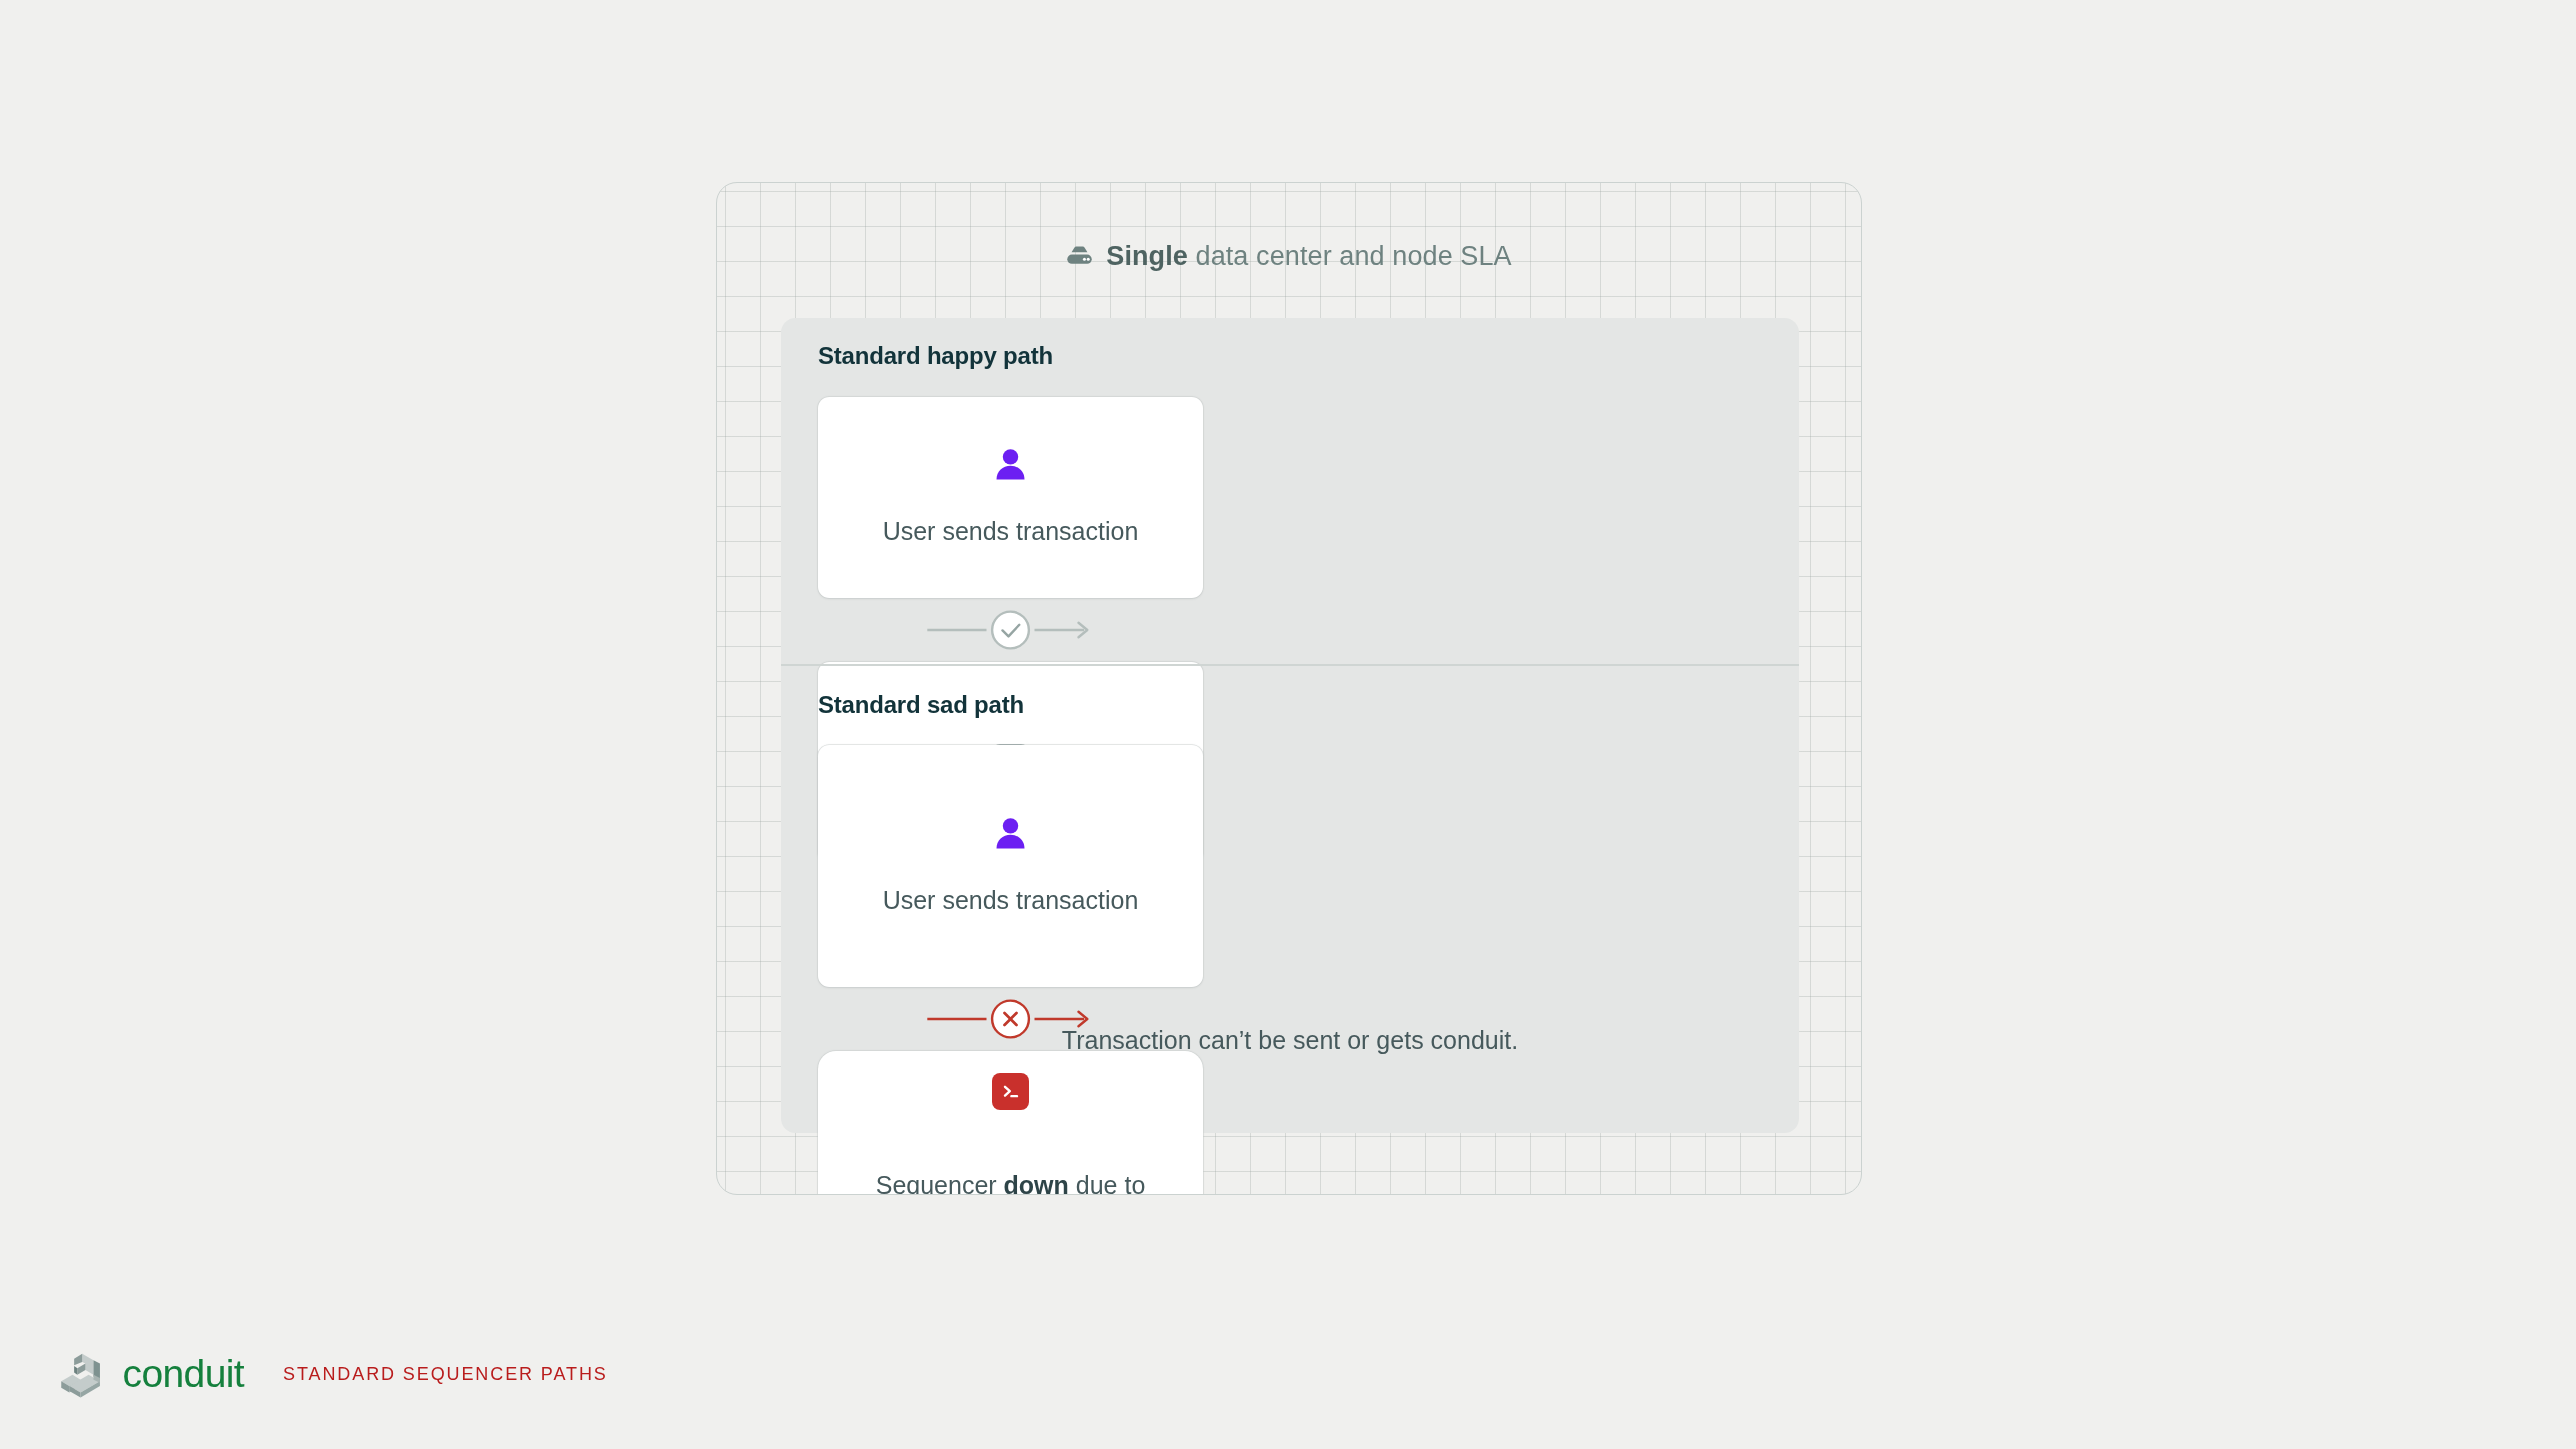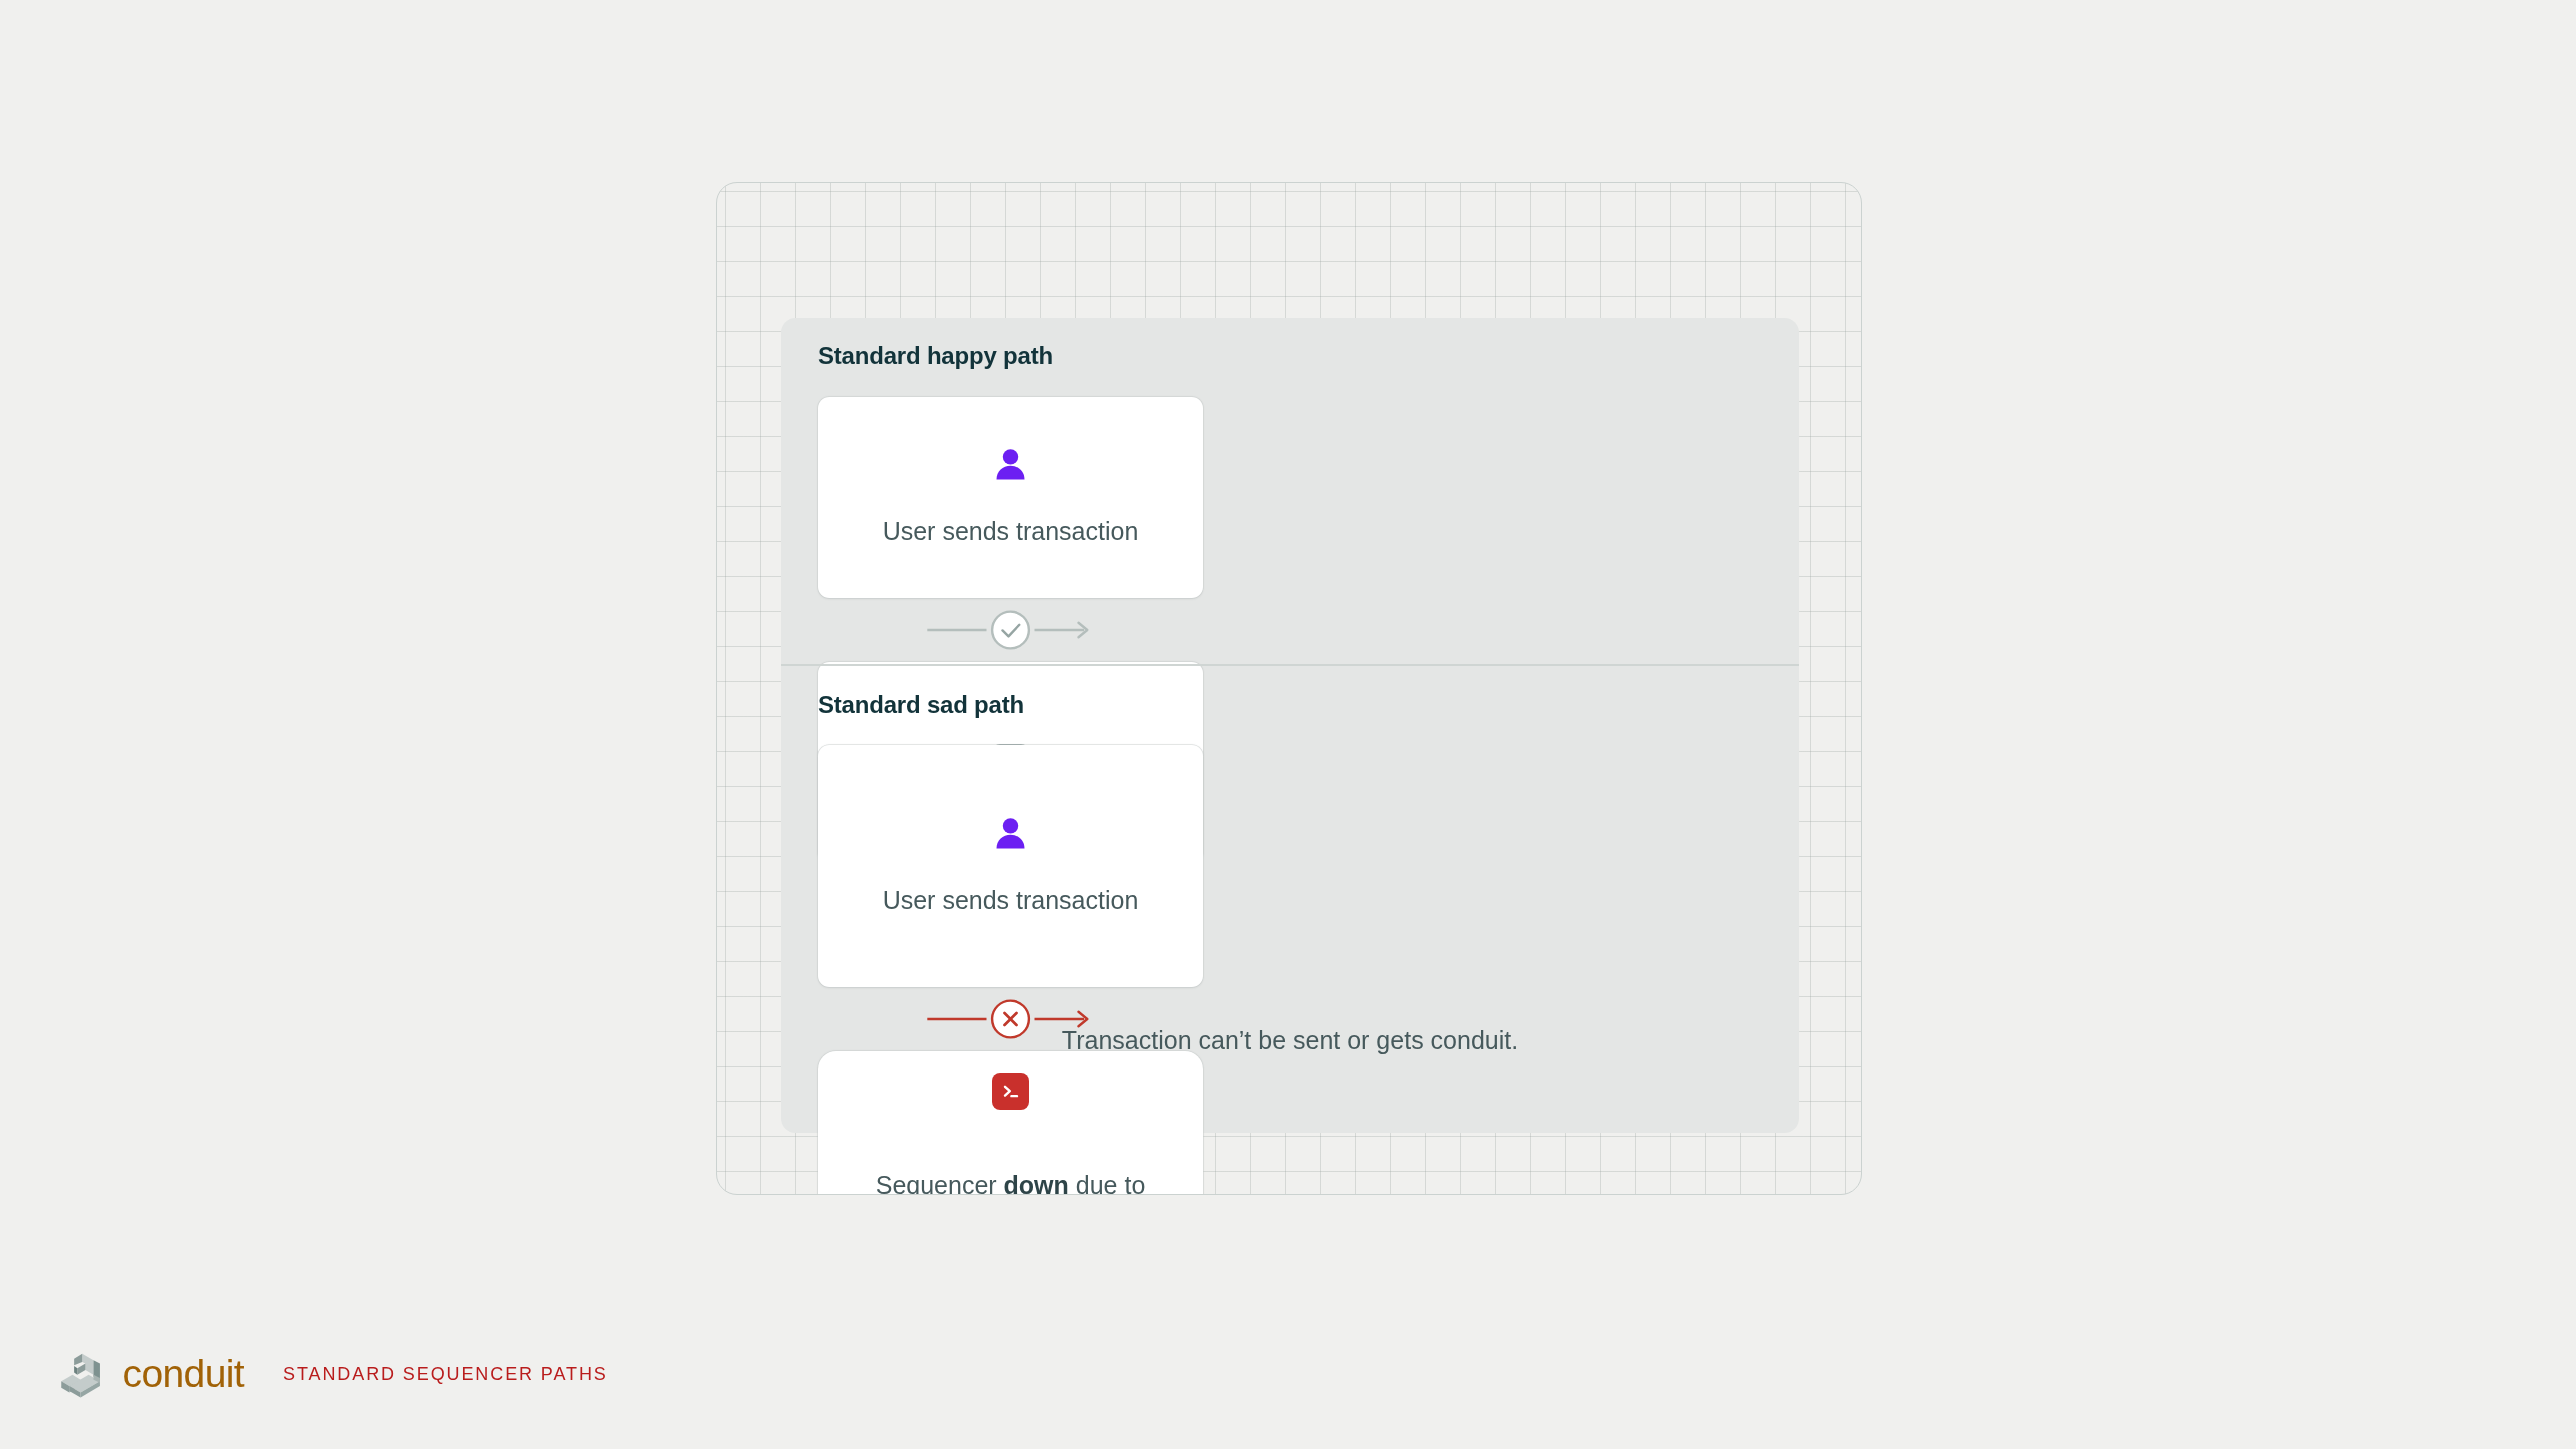--- a/index.html
+++ b/index.html
@@ -146,39 +146,50 @@
     left: 58px;
     bottom: 50px;
     display: flex;
     align-items: center;
     gap: 39px;
   }
   .brand { display: flex; align-items: center; gap: 14.5px; }
   .brand-mark { width: 50px; height: 50px; display: block; }
   .brand-word {
     font-size: 39px;
-    color: #a16207;
+    color: #15803d;
     letter-spacing: -0.6px;
     font-weight: 400;
   }
   .footer-caption {
     font-size: 18px;
     color: #b91c1c;
     letter-spacing: 1.9px;
     font-weight: 400;
     white-space: nowrap;
   }
 </style>
 </head>
 <body>
 
 <div class="stage">
 
   <div class="panel">
 
+    <div class="panel-header">
+      <svg class="server-icon" viewBox="0 0 34 30">
+        <path d="M7 9 L10.5 3.2 Q11.4 1.8 13 1.8 L21 1.8 Q22.6 1.8 23.5 3.2 L27 9 Z" fill="#6E8280"></path>
+        <rect x="1.6" y="12" width="30.8" height="11.6" rx="5.8" fill="#6E8280"></rect>
+        <circle cx="23.2" cy="17.8" r="1.9" fill="#FFFFFF"></circle>
+        <circle cx="28.0" cy="17.8" r="1.9" fill="#FFFFFF"></circle>
+      </svg>
+      <div class="panel-header-text">
+        <b>Single</b><span> data center and node SLA</span>
+      </div>
+    </div>
 
     <div class="inner-card">
 
       <div class="section">
         <div class="section-title" style="position:absolute; left:37px; top:24px;">Standard happy path</div>
 
         <div class="flow-row" style="left:37px; top:79px;">
 
           <div class="node" style="width:385px; height:201px; gap:31px;">
             <svg class="user-icon" viewBox="0 0 46 46">

